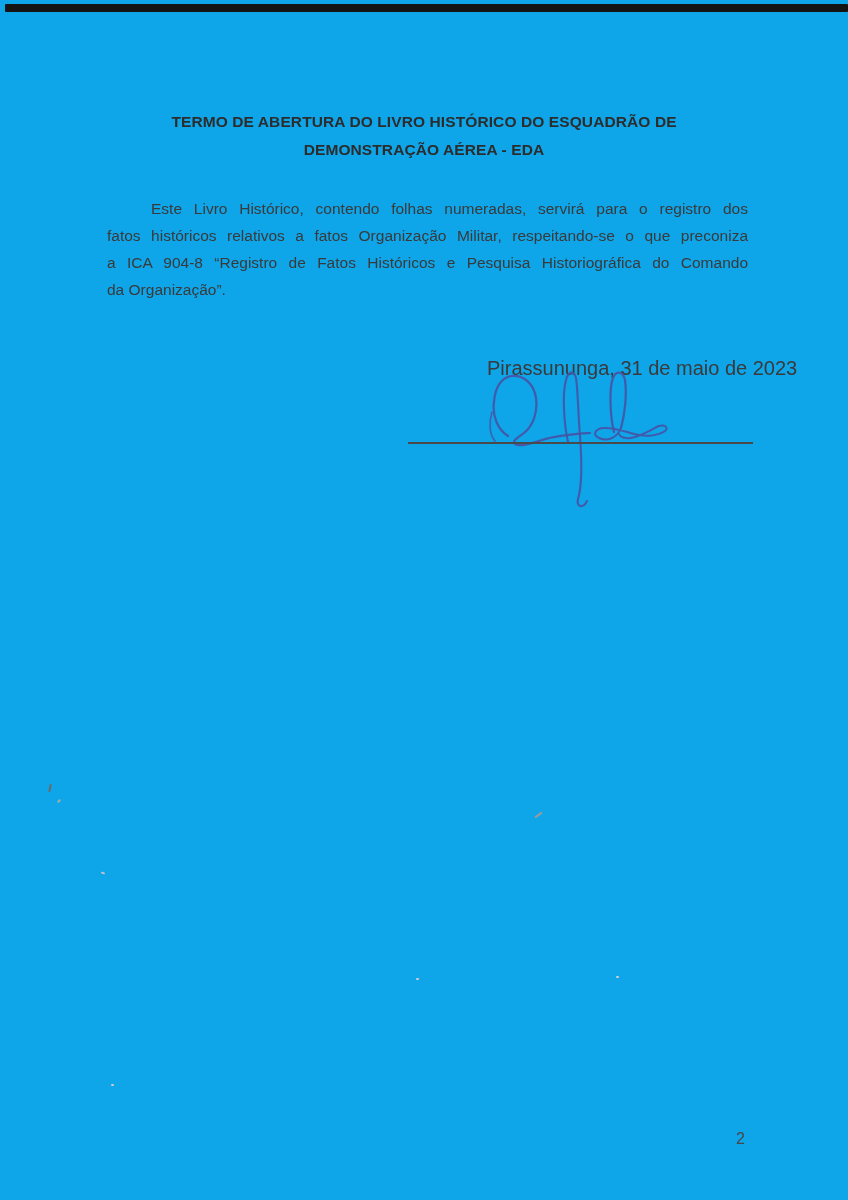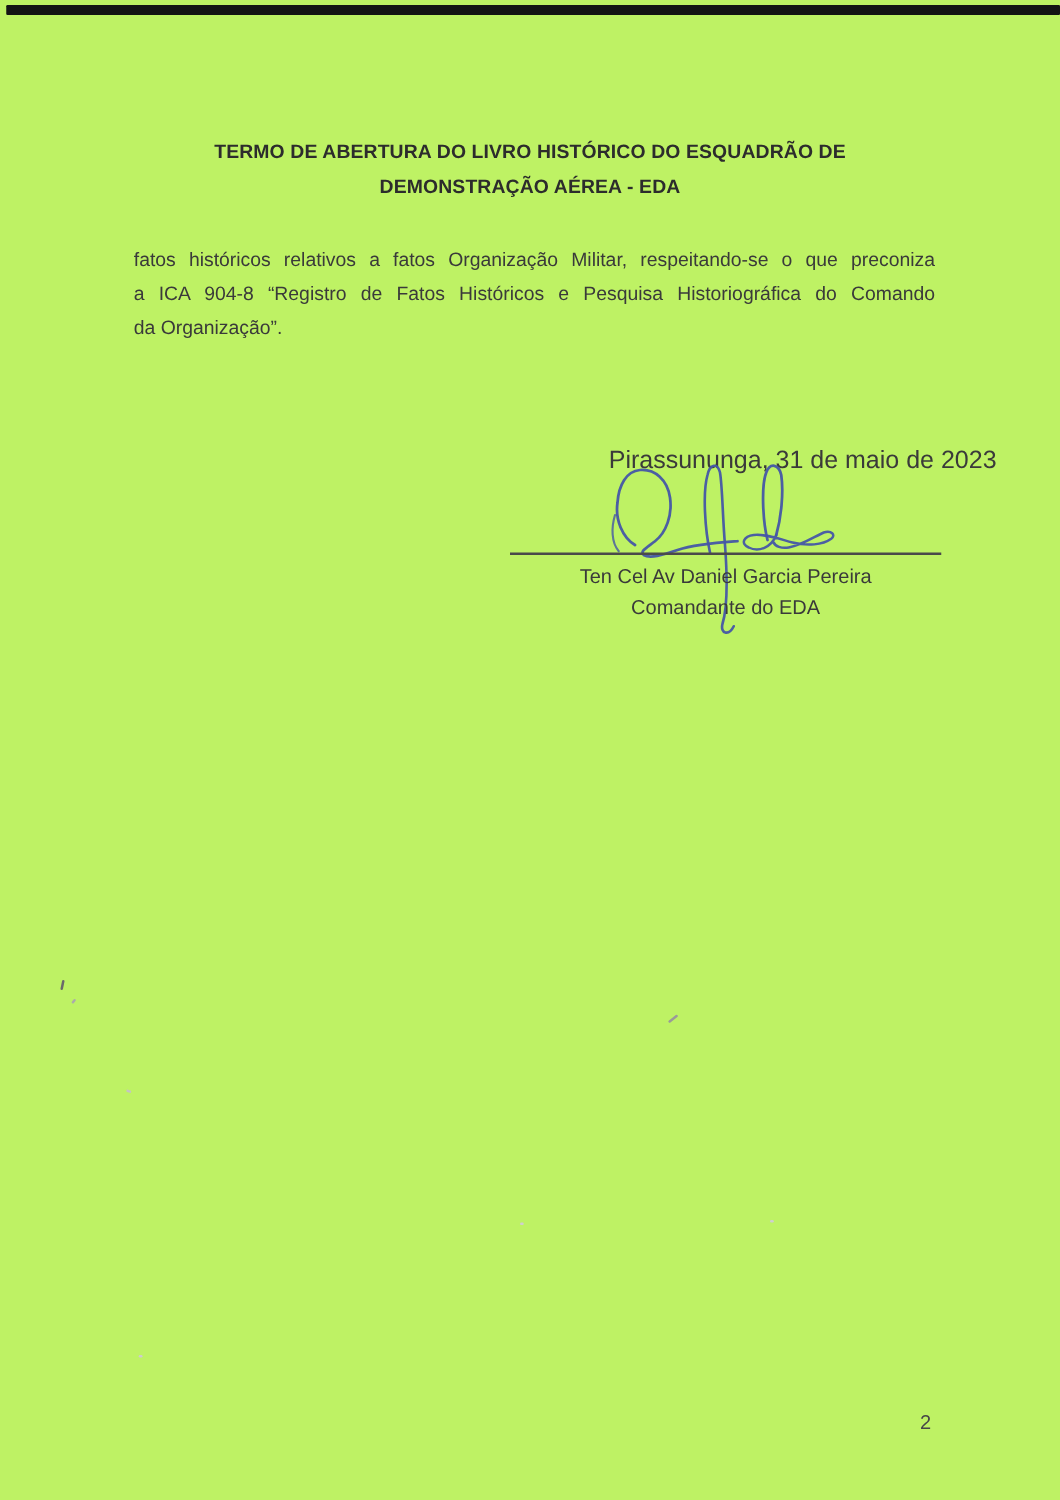--- a/index.html
+++ b/index.html
@@ -5,21 +5,21 @@
   html, body {
     margin: 0;
     padding: 0;
     background: #e8e8e8;
   }
   .page {
     position: relative;
     width: 848px;
     height: 1200px;
     margin: 0 auto;
-    background: #bef264;
+    background: #0ea5e9;
     overflow: hidden;
     font-family: "Liberation Sans", "DejaVu Sans", sans-serif;
     color: #3b3b3b;
   }
 
   
   .top-bar {
     position: absolute;
     left: 5px;
     right: 0;
@@ -132,41 +132,38 @@
 <div class="page">
 
   <div class="top-bar"></div>
 
   <header class="title">
     <div>TERMO DE ABERTURA DO LIVRO HISTÓRICO DO ESQUADRÃO DE</div>
     <div>DEMONSTRAÇÃO AÉREA - EDA</div>
   </header>
 
   <section class="body-par">
+    <div class="jline indent">Este Livro Histórico, contendo folhas numeradas, servirá para o registro dos</div>
     <div class="jline">fatos históricos relativos a fatos Organização Militar, respeitando-se o que preconiza</div>
     <div class="jline">a ICA 904-8 “Registro de Fatos Históricos e Pesquisa Historiográfica do Comando</div>
     <div class="lastline">da Organização”.</div>
   </section>
 
   <div class="dateline">Pirassununga, 31 de maio de 2023</div>
 
   <svg class="signature-svg" viewBox="0 0 210 150" fill="none" stroke-linecap="round" stroke-linejoin="round">
     <path stroke-width="1.7" opacity="0.8" d="M24,44 C21,54 21,66 27,73" stroke="#4456a6"></path>
     <path stroke-width="2.2" opacity="0.95" d="M40,68 C30,62 24,48 26,34 C27,20 33,9 44,8 C56,7 66,16 68,30 C70,44 65,58 56,65 C48,71 44,73 47,76 C52,79 62,76 74,72 C90,67 108,66 122,65" stroke="#4456a6"></path>
     <path stroke-width="2.1" opacity="0.95" d="M100,74 C96,56 94,26 98,12 C100,3 106,2 108,10 C110,22 110,45 112,68 C114,95 114,118 110,131 C108,139 115,141 119,133" stroke="#4456a6"></path>
     <path stroke-width="2.2" opacity="0.95" d="M146,64 C142,48 141,20 145,10 C148,2 155,3 157,12 C159,26 157,46 153,60" stroke="#4456a6"></path>
     <path stroke-width="2" opacity="0.95" d="M153,60 C149,70 139,74 131,70 C124,67 127,61 135,60 C145,59 155,63 166,66 C178,69 190,68 197,63 C201,60 197,56 191,58 C184,61 174,68 163,70 C157,71 152,69 151,66" stroke="#4456a6"></path>
   </svg>
 
   <div class="sig-rule"></div>
 
-  <div class="sig-block">
-    <div>Ten Cel Av Daniel Garcia Pereira</div>
-    <div>Comandante do EDA</div>
-  </div>
 
   <div class="speck a1"></div>
   <div class="speck a1b"></div>
   <div class="speck a2"></div>
   <div class="speck a3"></div>
   <div class="speck a4"></div>
   <div class="speck a5"></div>
   <div class="speck a6"></div>
 
   <div class="page-number">2</div>

